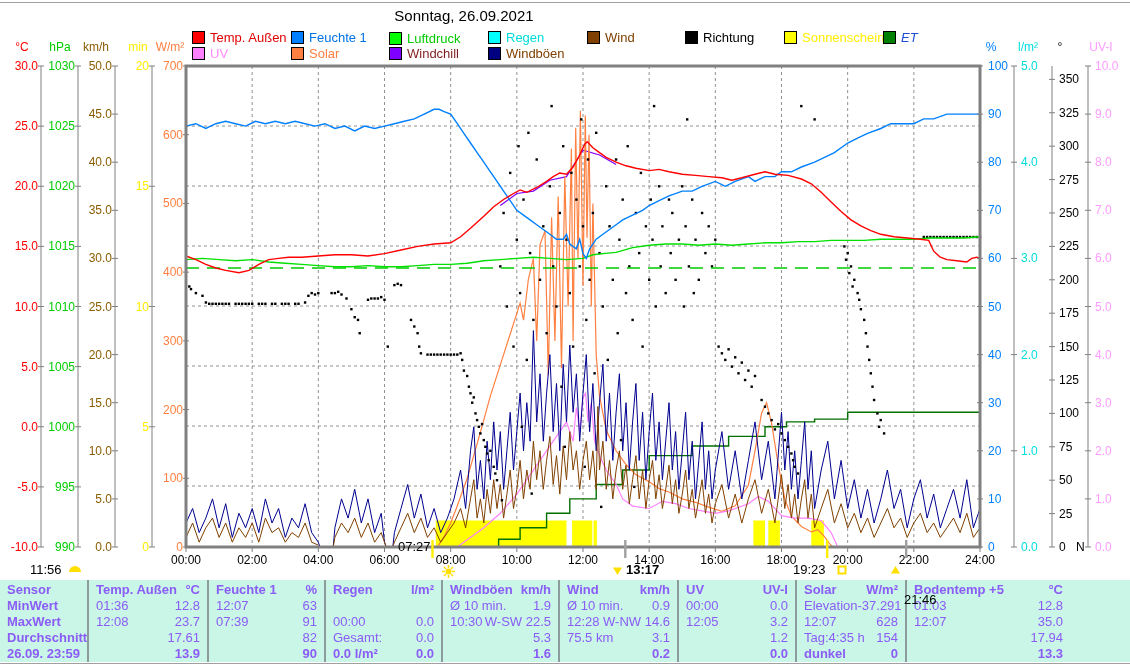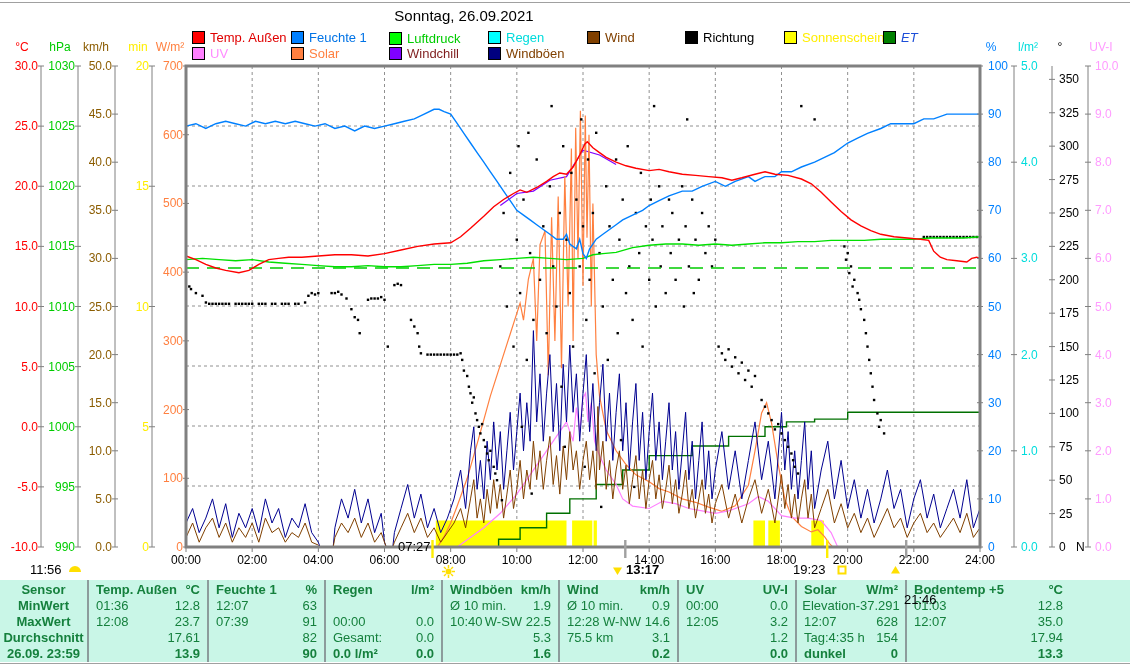--- a/index.html
+++ b/index.html
@@ -14,21 +14,21 @@
   #chart{position:absolute;top:0;left:0;z-index:1;}
   svg text{font-family:"Liberation Sans",sans-serif;}
   #annotations{position:absolute;top:0;left:0;width:1011px;height:580px;z-index:2;}
   .annot-text{position:absolute;font-size:13px;color:#000;white-space:nowrap;}
   .annot-icon{position:absolute;line-height:0;}
   #table{position:absolute;top:580px;left:0;width:1130px;height:82px;display:flex;
          align-items:stretch;box-sizing:border-box;}
   .tcol{box-sizing:border-box;padding:2px 7px 0 7px;overflow:hidden;}
   .tcol + .tcol{border-left:2px solid #8c9c9c;}
   .trow{height:16px;line-height:16px;font-size:13px;display:flex;
-        justify-content:center;white-space:nowrap;color:#15803d;}
+        justify-content:flex-start;white-space:nowrap;color:#8b5cf6;}
   .trow .lft{text-align:left;}
   .trow .rgt{text-align:right;margin-left:auto;}
   .bold{font-weight:bold;}
   .bottom-line{position:absolute;top:663px;left:0;width:1130px;height:1px;background:#a0a0a0;}
 </style>
 </head>
 <body>
 
 <div class="top-line"></div>
 <div class="title">Sonntag, 26.09.2021</div>
@@ -753,21 +753,21 @@
     <div class="tcol" style="width: 117px;">
       <div class="trow bold">
         <span class="lft">Windböen</span>
         <span class="rgt">km/h</span>
       </div>
       <div class="trow">
         <span class="lft">Ø 10 min.</span>
         <span class="rgt">1.9</span>
       </div>
       <div class="trow">
-        <span class="lft">10:40</span>
+        <span class="lft">10:30</span>
         <span class="rgt">W-SW 22.5</span>
       </div>
       <div class="trow">
         <span class="lft"></span>
         <span class="rgt">5.3</span>
       </div>
       <div class="trow bold">
         <span class="lft"></span>
         <span class="rgt">1.6</span>
       </div>

